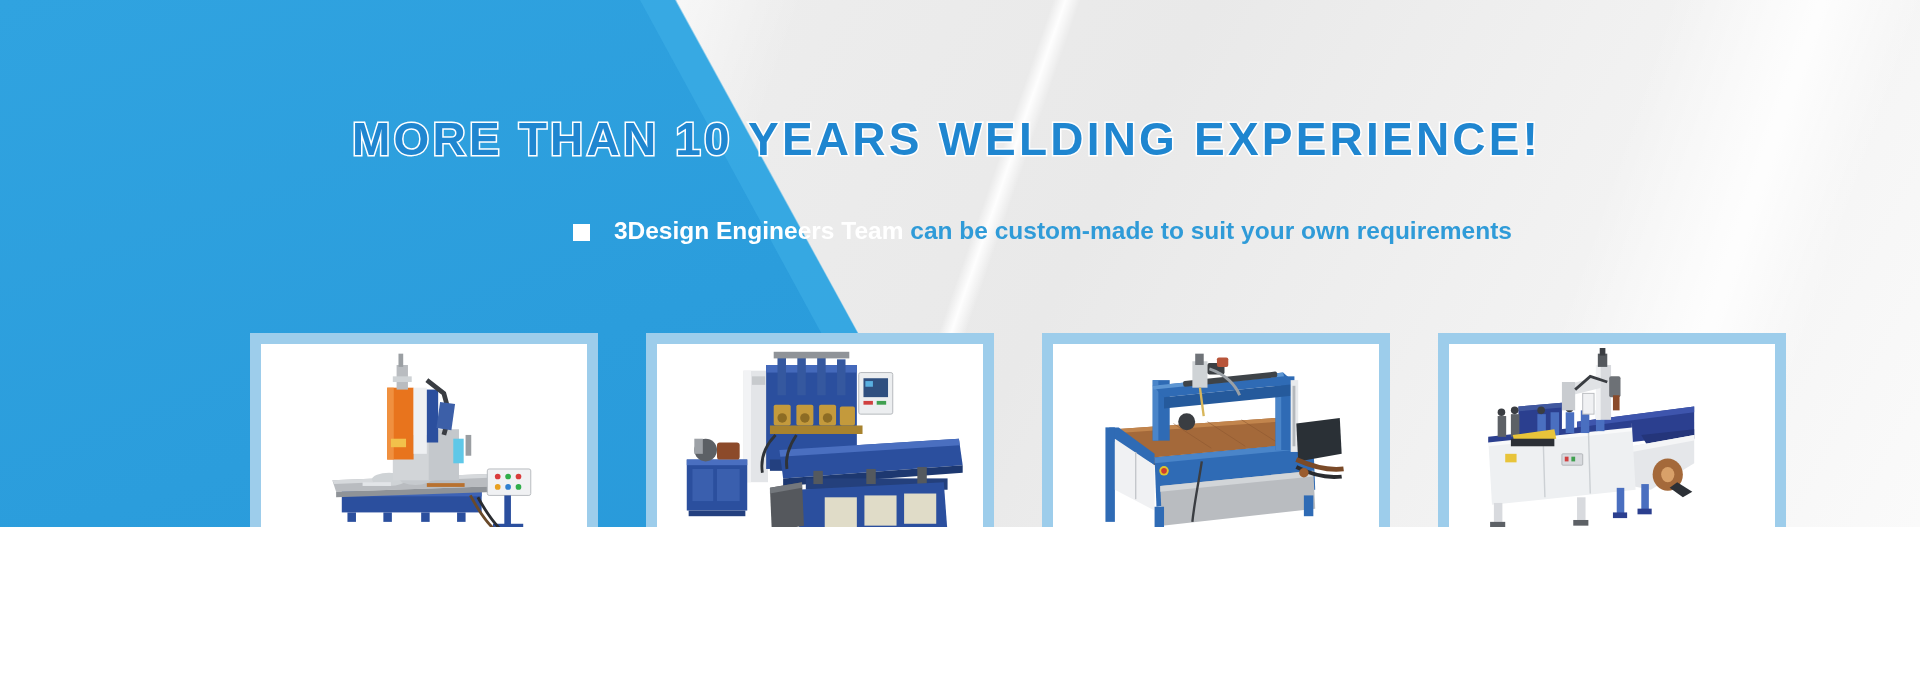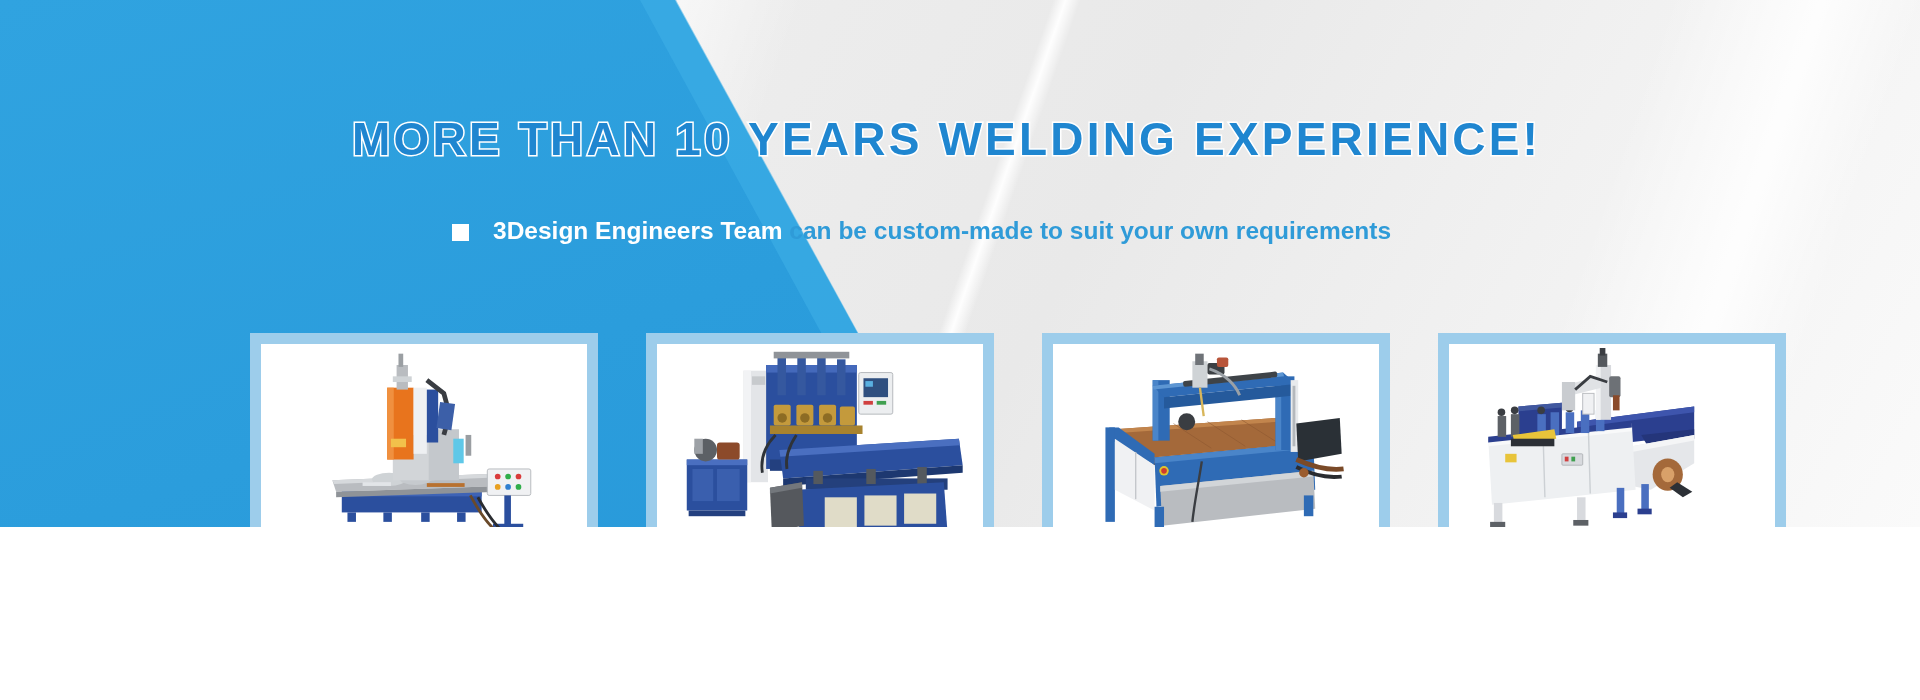--- a/index.html
+++ b/index.html
@@ -86,20 +86,21 @@
   .bullets{
     position:absolute;
     left:452px; top:208px;
     width:1060px;
   }
   .bullet-row{
     display:flex;
     align-items:center;
     height:46px;
     margin-bottom:2px;
+    justify-content:flex-end;
   }
   .bullet-marker{
     width:17px; height:17px;
     background:#ffffff;
     flex:0 0 auto;
     margin-right:24px;
     margin-top:2px;
   }
   .bullet-text{
     font-size:24.5px;

